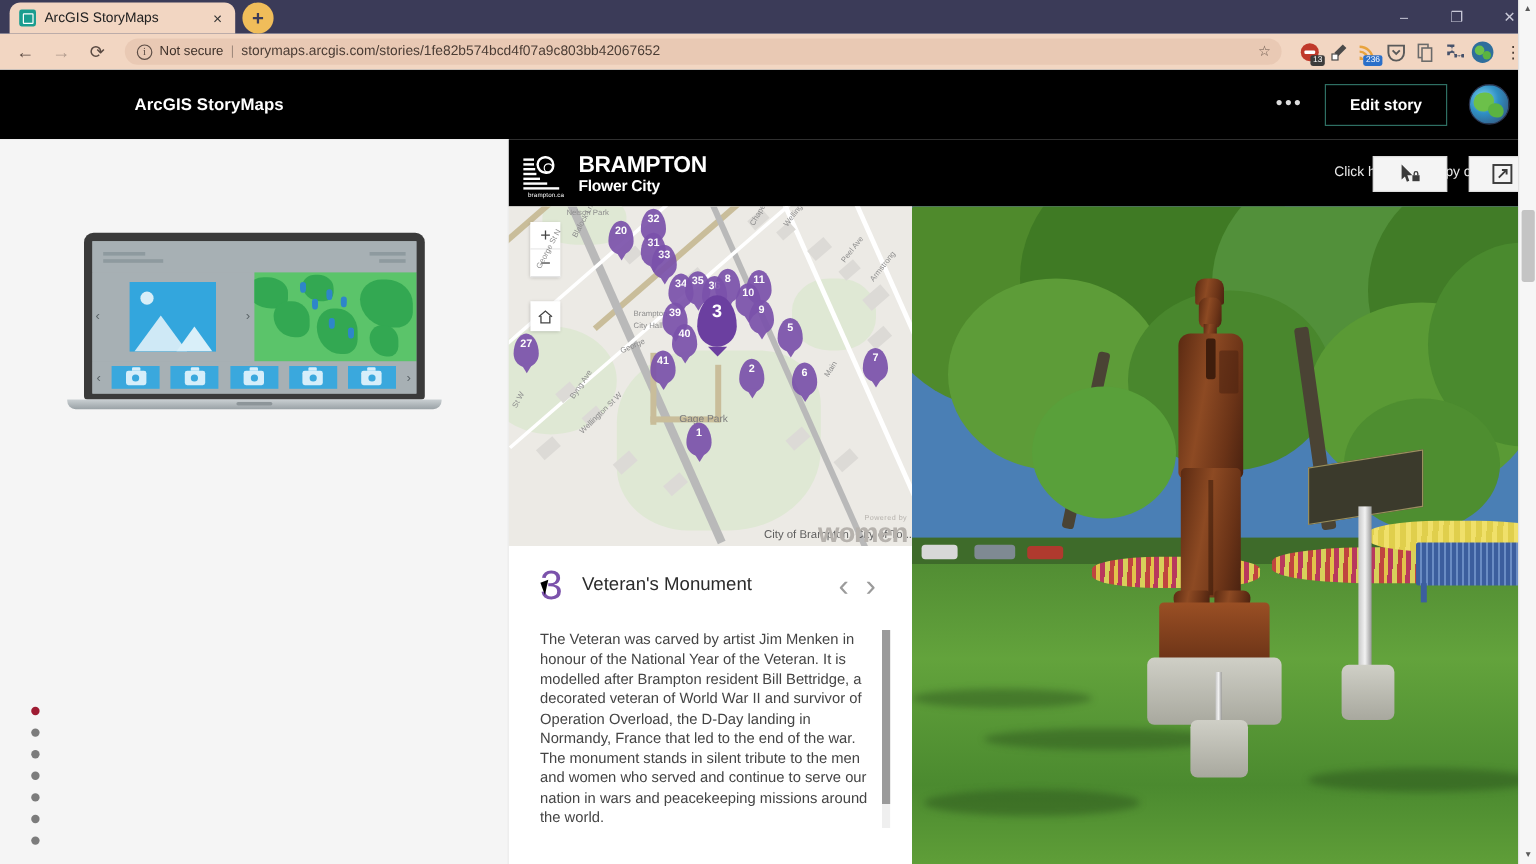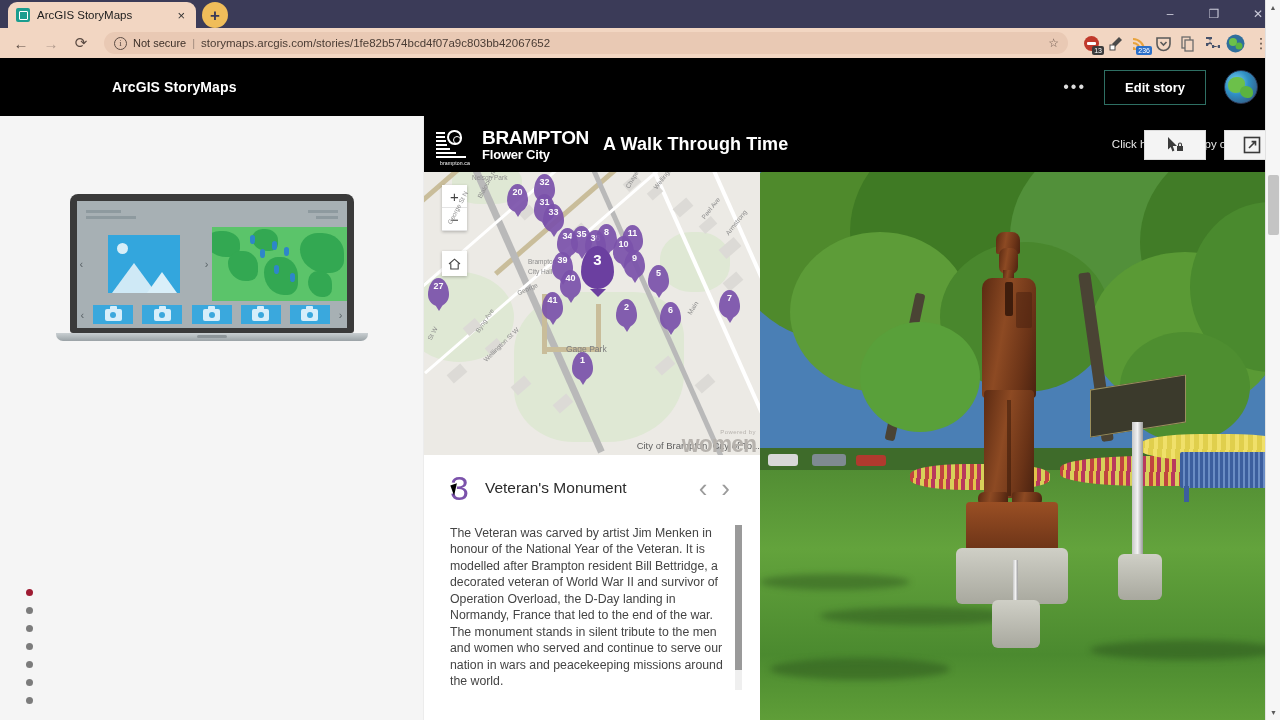--- a/index.html
+++ b/index.html
@@ -591,21 +591,20 @@
               <span class="bramp-stripe" style="top:24px; left:0; width:20px"></span>
               <span class="bramp-stripe" style="top:28px; left:0; width:30px"></span>
               <span class="bramp-rose"></span>
             </div>
             <span class="bramp-url">brampton.ca</span>
           </div>
           <div class="bramp-words">
             <div class="bramp-name">BRAMPTON</div>
             <div class="bramp-tag">Flower City</div>
           </div>
-          <div class="tour-title">A Walk Through Time</div>
           <div class="tour-note">Click here for a copy of the                let</div>
 
           <div class="overlay-btn ob-cursor">
             <svg width="22" height="18" viewBox="0 0 22 18">
               <path d="M4 1l9 9h-4.2l1.6 4.6-2 .8L6.8 11 4 13.6z" fill="#3b3b3b"></path>
               <rect x="13" y="10" width="6" height="5" fill="#3b3b3b"></rect>
               <path d="M14.5 10V8.5a1.5 1.5 0 013 0V10" fill="none" stroke="#3b3b3b" stroke-width="1.1"></path>
             </svg>
           </div>
           <div class="overlay-btn ob-expand">

